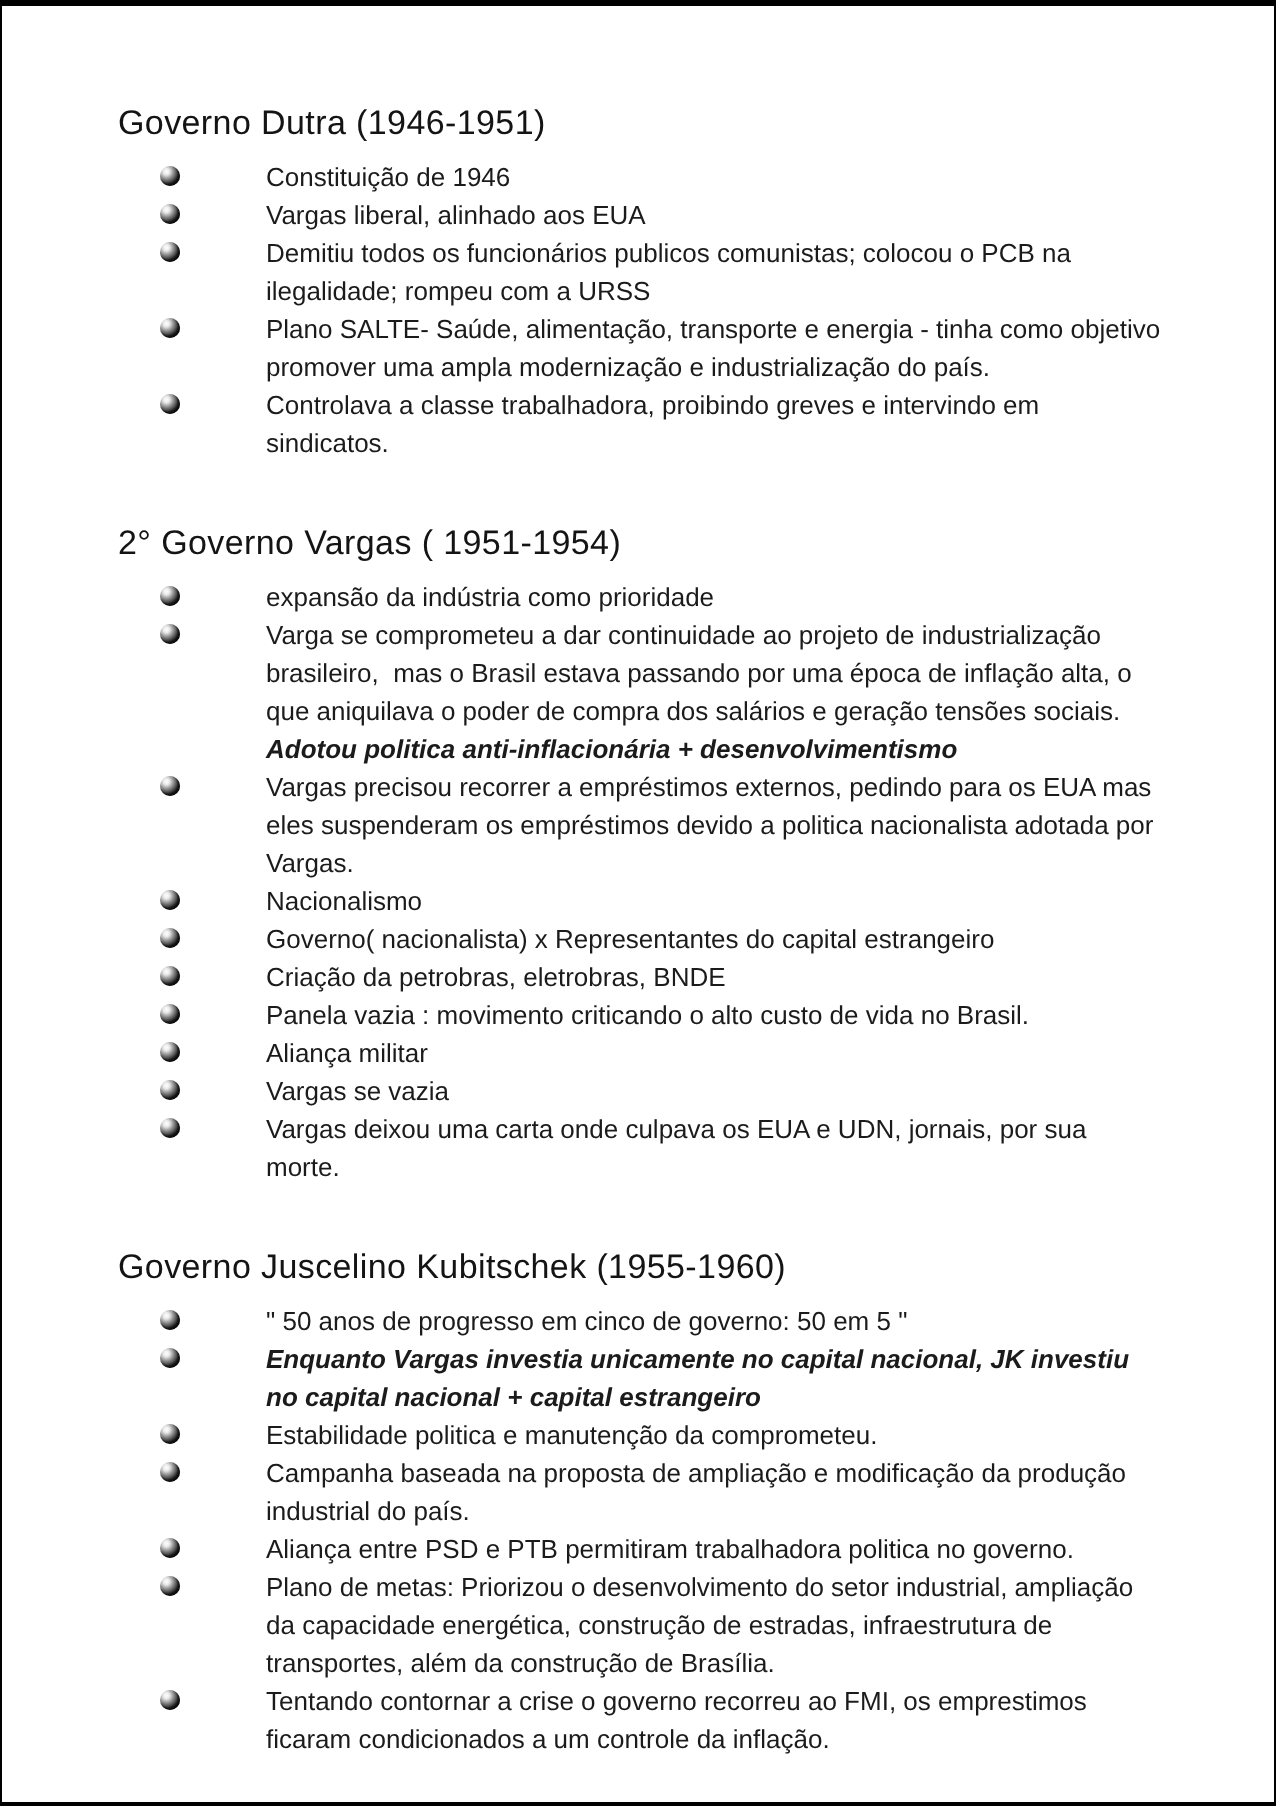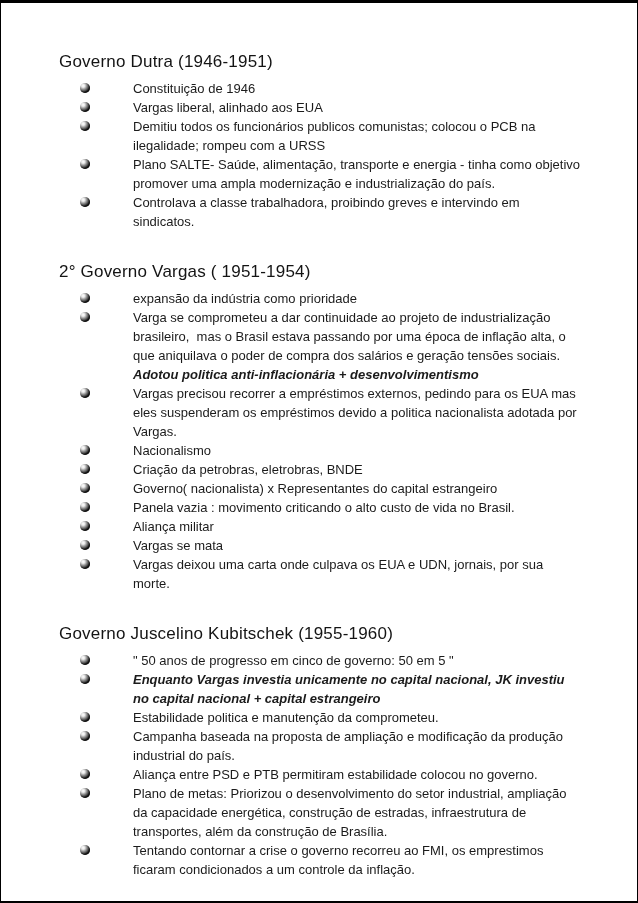--- a/index.html
+++ b/index.html
@@ -111,37 +111,37 @@
           <li class="list-item">
             <span class="bullet"></span>
             <span class="item-text"><span class="run">Vargas precisou recorrer a empréstimos externos, pedindo para os EUA mas eles suspenderam os empréstimos devido a politica nacionalista adotada por Vargas.</span></span>
           </li>
           <li class="list-item">
             <span class="bullet"></span>
             <span class="item-text"><span class="run">Nacionalismo</span></span>
           </li>
           <li class="list-item">
             <span class="bullet"></span>
-            <span class="item-text"><span class="run">Criação da petrobras, eletrobras, BNDE</span></span>
+            <span class="item-text"><span class="run">Governo( nacionalista) x Representantes do capital estrangeiro</span></span>
           </li>
           <li class="list-item">
             <span class="bullet"></span>
-            <span class="item-text"><span class="run">Governo( nacionalista) x Representantes do capital estrangeiro</span></span>
+            <span class="item-text"><span class="run">Criação da petrobras, eletrobras, BNDE</span></span>
           </li>
           <li class="list-item">
             <span class="bullet"></span>
             <span class="item-text"><span class="run">Panela vazia : movimento criticando o alto custo de vida no Brasil.</span></span>
           </li>
           <li class="list-item">
             <span class="bullet"></span>
             <span class="item-text"><span class="run">Aliança militar</span></span>
           </li>
           <li class="list-item">
             <span class="bullet"></span>
-            <span class="item-text"><span class="run">Vargas se mata</span></span>
+            <span class="item-text"><span class="run">Vargas se vazia</span></span>
           </li>
           <li class="list-item">
             <span class="bullet"></span>
             <span class="item-text"><span class="run">Vargas deixou uma carta onde culpava os EUA e UDN, jornais, por sua morte.</span></span>
           </li>
         </ul>
       </div>
       <div class="section">
         <h2 class="section-title">Governo Juscelino Kubitschek (1955-1960)</h2>
         <ul class="bullet-list">
@@ -156,21 +156,21 @@
           <li class="list-item">
             <span class="bullet"></span>
             <span class="item-text"><span class="run">Estabilidade politica e manutenção da comprometeu.</span></span>
           </li>
           <li class="list-item">
             <span class="bullet"></span>
             <span class="item-text"><span class="run">Campanha baseada na proposta de ampliação e modificação da produção industrial do país.</span></span>
           </li>
           <li class="list-item">
             <span class="bullet"></span>
-            <span class="item-text"><span class="run">Aliança entre PSD e PTB permitiram estabilidade colocou no governo.</span></span>
+            <span class="item-text"><span class="run">Aliança entre PSD e PTB permitiram trabalhadora politica no governo.</span></span>
           </li>
           <li class="list-item">
             <span class="bullet"></span>
             <span class="item-text"><span class="run">Plano de metas: Priorizou o desenvolvimento do setor industrial, ampliação da capacidade energética, construção de estradas, infraestrutura de transportes, além da construção de Brasília.</span></span>
           </li>
           <li class="list-item">
             <span class="bullet"></span>
             <span class="item-text"><span class="run">Tentando contornar a crise o governo recorreu ao FMI, os emprestimos ficaram condicionados a um controle da inflação.</span></span>
           </li>
         </ul>

